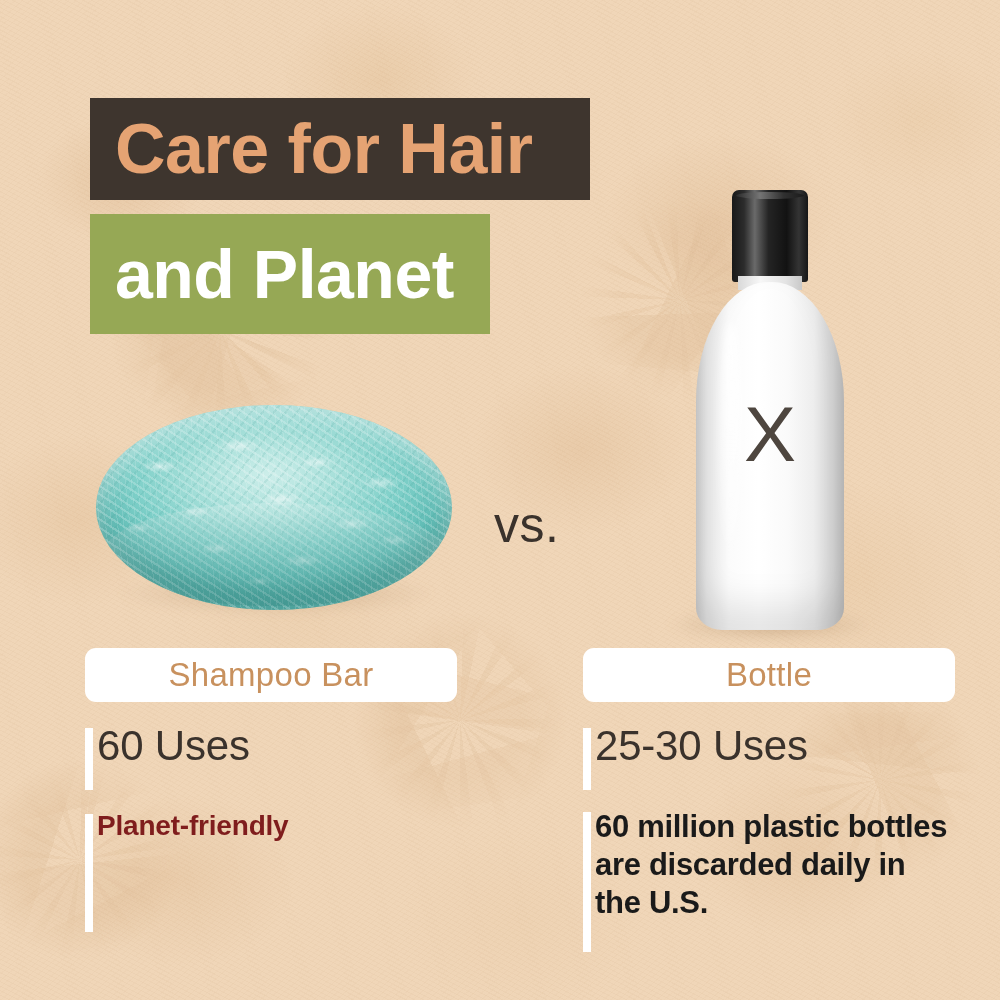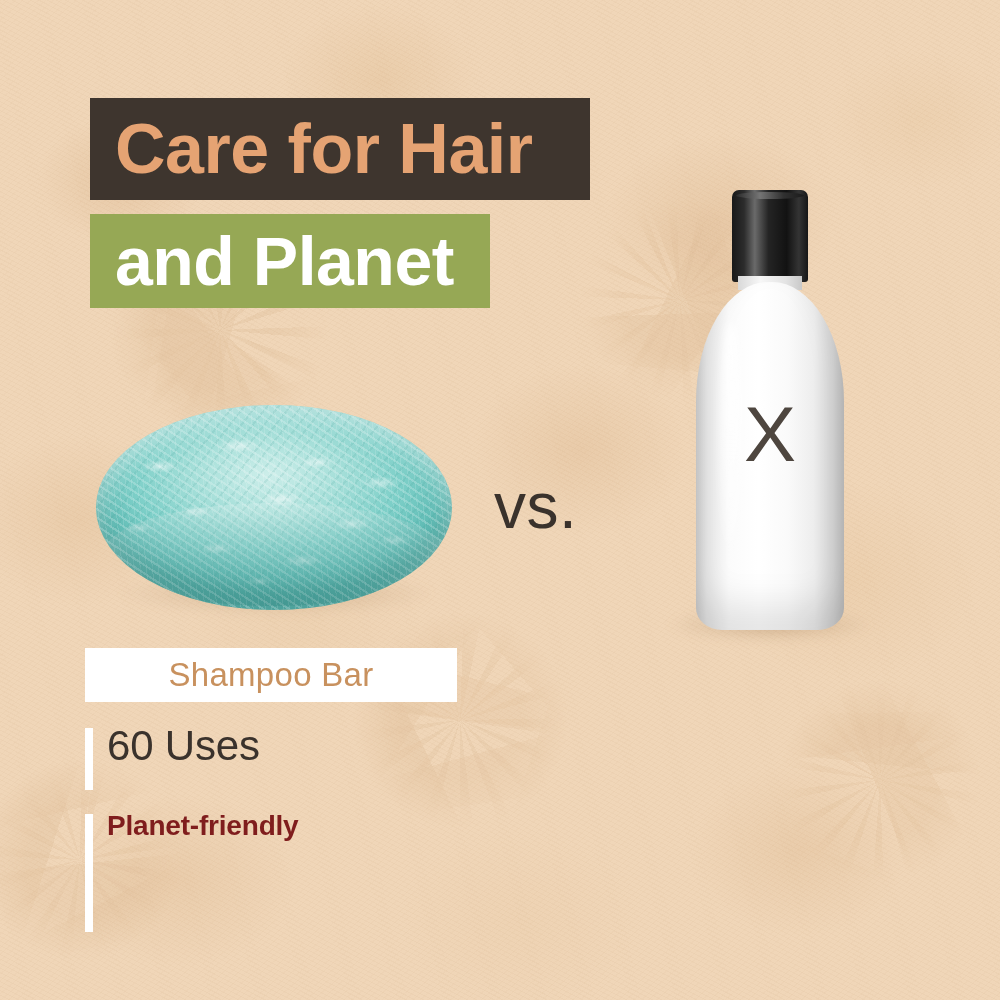--- a/index.html
+++ b/index.html
@@ -89,21 +89,21 @@
   .banner-dark .banner-text {
     color: #e5a373;
     font-size: 70px;
     font-weight: bold;
     letter-spacing: -0.5px;
     line-height: 1;
     white-space: nowrap;
   }
   .banner-green {
     left: 90px;  top: 214px;
-    width: 400px; height: 94px;
+    width: 400px; height: 120px;
     background: #96a855;
     padding-left: 25px;
   }
   .banner-green .banner-text {
     color: #ffffff;
     font-size: 68px;
     font-weight: bold;
     letter-spacing: -0.5px;
     line-height: 1;
     white-space: nowrap;
@@ -231,48 +231,49 @@
     font-size: 78px;
     font-weight: 300;
     color: #4e463f;
     line-height: 1;
     letter-spacing: 0;
   }
 
   
   .vs {
     position: absolute;
-    left: 494px; top: 469px;
-    font-size: 64px;
+    left: 494px; top: 496px;
+    font-size: 50px;
     color: #3a322c;
     font-weight: normal;
     letter-spacing: 0.5px;
   }
 
   
   .col { position: absolute; top: 648px; }
   .col-left  { left: 85px;  width: 372px; }
   .col-right { left: 583px; width: 372px; }
 
   .col-label {
     height: 54px;
     background: #ffffff;
     display: flex;
     align-items: center;
     justify-content: center;
     color: #c8915e;
     font-size: 33px;
     font-weight: normal;
     letter-spacing: .3px;
+    border-radius: 11px;
   }
 
   .fact {
     position: relative;
     margin-top: 22px;
-    padding-left: 22px;
+    padding-left: 12px;
   }
   .fact .tick {
     position: absolute;
     left: 0; top: 4px;
     width: 8px;
     background: #ffffff;
   }
   .fact-primary .tick { height: 62px; }
   .fact-secondary .tick { height: 118px; }
   .fact-secondary-right .tick { height: 140px; }
@@ -347,14 +348,27 @@
       <span class="tick"></span>
       <div class="fact-head">60 Uses</div>
     </div>
 
     <div class="fact fact-secondary fact-spacer-left">
       <span class="tick"></span>
       <div class="fact-sub">Planet-friendly</div>
     </div>
   </div>
 
+  <div class="col col-right">
+    <div class="col-label">Bottle</div>
+
+    <div class="fact fact-primary">
+      <span class="tick"></span>
+      <div class="fact-head">25-30 Uses</div>
+    </div>
+
+    <div class="fact fact-secondary-right fact-spacer-right">
+      <span class="tick"></span>
+      <div class="fact-body">60 million plastic bottles are discarded daily in the U.S.</div>
+    </div>
+  </div>
 
 </div>
 
 </body></html>

